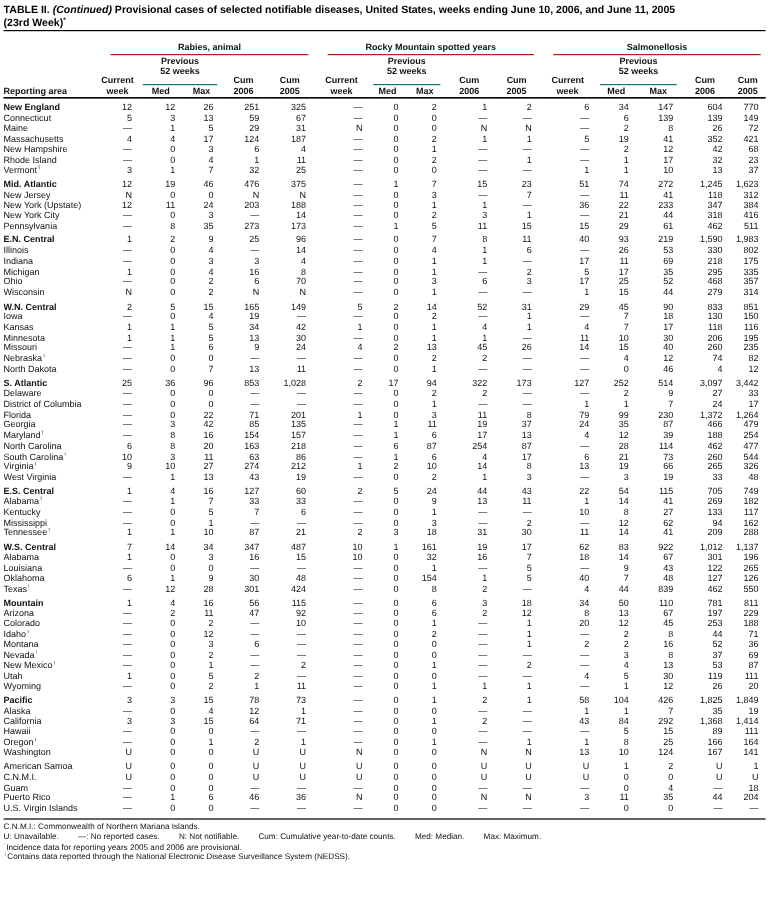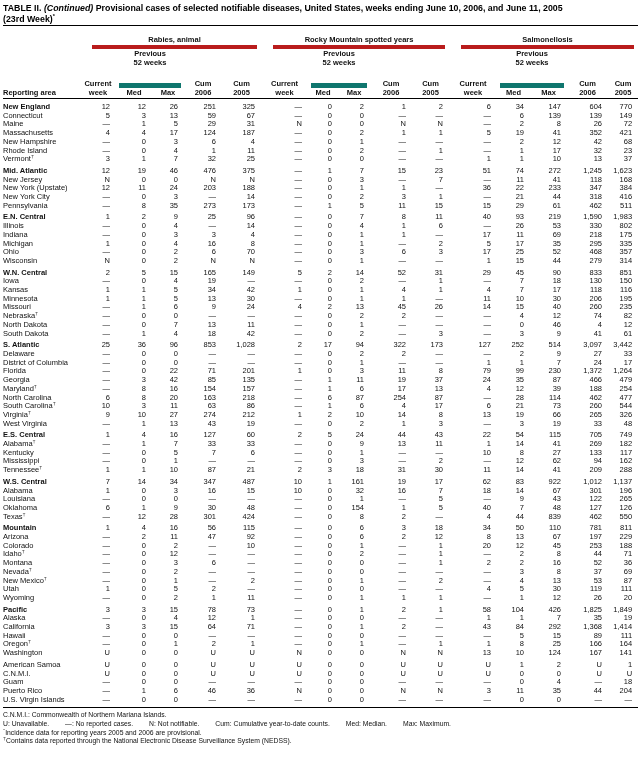--- a/index.html
+++ b/index.html
@@ -13,22 +13,22 @@
   .title { font-weight: bold; font-size: 8.8px; line-height: 10.5px; color: #000; }
   .title-line1 { white-space: nowrap; overflow: hidden; }
   .continued { font-style: italic; }
   .title-rule { border-bottom: 1.3px solid #000; margin-top: 1px; }
 
   
   table { border-collapse: collapse; table-layout: fixed; width: 635px; margin-top: 9px; }
   th, td { padding: 0; font-size: 7.5px; }
   thead th { font-weight: bold; vertical-align: bottom; text-align: center; line-height: 9px; }
   th.group-name { padding: 0; }
-  th.group-name .group-inner { border-bottom: 4px solid #b91c1c; padding-bottom: 1px; margin: 0 4px 0 12px; }
-  th.span-52 .inner-52 { border-bottom: 5px solid #0f766e; margin: 0 3px; padding-bottom: 16px; }
+  th.group-name .group-inner { border-bottom: 1px solid #b91c1c; padding-bottom: 1px; margin: 0 4px 0 12px; }
+  th.span-52 .inner-52 { border-bottom: 1px solid #0f766e; margin: 0 3px; padding-bottom: 6px; }
   tr.head-bottom th { border-bottom: 1px solid #000; padding-bottom: 1px; }
   th.area-head { text-align: left; }
 
   tbody td { text-align: right; vertical-align: bottom; line-height: 8.7px; padding-right: 6px; white-space: nowrap; }
   tbody td.area { text-align: left; padding-right: 0; overflow: hidden; }
   tbody tr.region td.area { font-weight: bold; }
   tbody tr.gap td { padding-top: 3px; }
   tbody tr:first-child td { padding-top: 4px; }
   sup { font-size: 5.5px; line-height: 0; vertical-align: super; }
 
@@ -299,21 +299,21 @@
           <td class="num">N</td>
           <td class="num">—</td>
           <td class="num">0</td>
           <td class="num">3</td>
           <td class="num">—</td>
           <td class="num">7</td>
           <td class="num">—</td>
           <td class="num">11</td>
           <td class="num">41</td>
           <td class="num">118</td>
-          <td class="num">168</td>
+          <td class="num">312</td>
         </tr>
         <tr>
           <td class="area">New York (Upstate)</td>
           <td class="num">12</td>
           <td class="num">11</td>
           <td class="num">24</td>
           <td class="num">203</td>
           <td class="num">188</td>
           <td class="num">—</td>
           <td class="num">0</td>
@@ -588,38 +588,20 @@
           <td class="num">—</td>
           <td class="num">0</td>
           <td class="num">1</td>
           <td class="num">—</td>
           <td class="num">—</td>
           <td class="num">—</td>
           <td class="num">0</td>
           <td class="num">46</td>
           <td class="num">4</td>
           <td class="num">12</td>
-        </tr>
-        <tr>
-          <td class="area">South Dakota</td>
-          <td class="num">—</td>
-          <td class="num">1</td>
-          <td class="num">4</td>
-          <td class="num">18</td>
-          <td class="num">42</td>
-          <td class="num">—</td>
-          <td class="num">0</td>
-          <td class="num">2</td>
-          <td class="num">—</td>
-          <td class="num">3</td>
-          <td class="num">—</td>
-          <td class="num">3</td>
-          <td class="num">9</td>
-          <td class="num">41</td>
-          <td class="num">61</td>
         </tr>
         <tr class="region gap">
           <td class="area">S. Atlantic</td>
           <td class="num">25</td>
           <td class="num">36</td>
           <td class="num">96</td>
           <td class="num">853</td>
           <td class="num">1,028</td>
           <td class="num">2</td>
           <td class="num">17</td>

